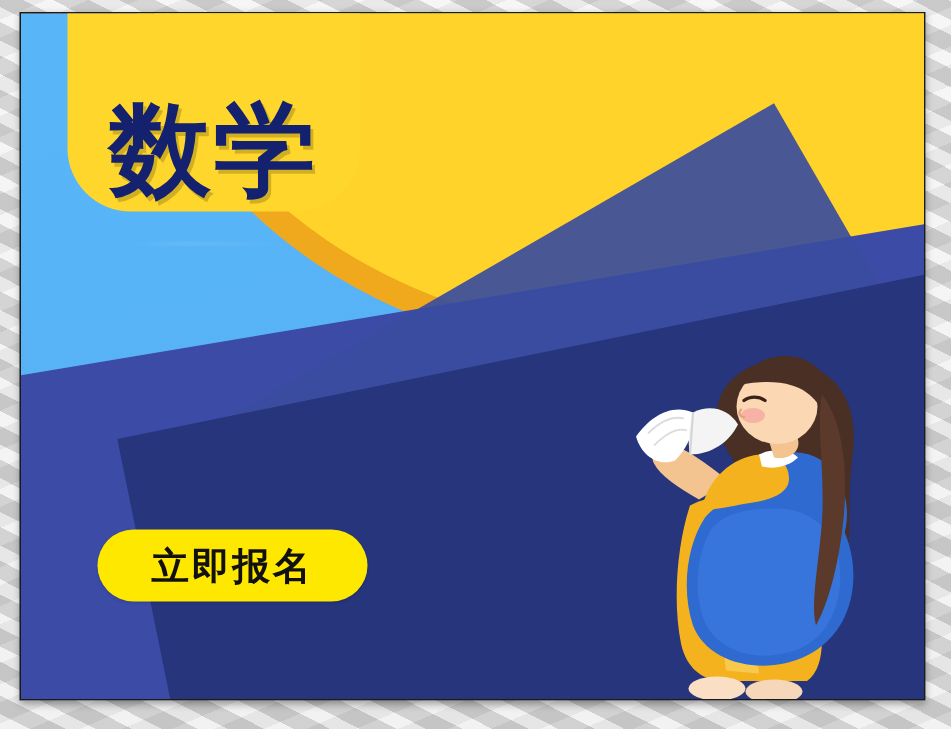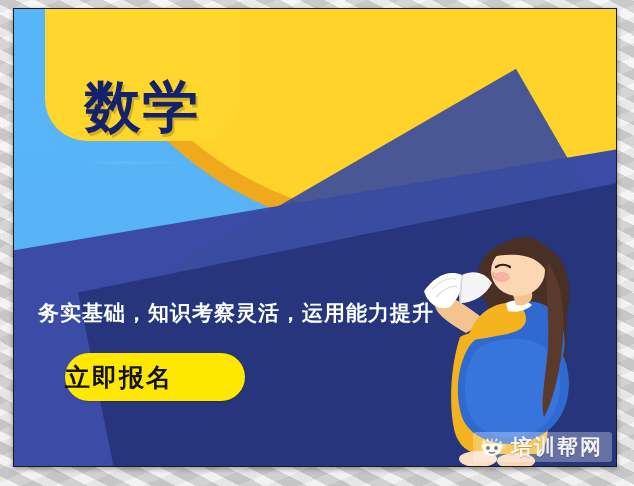--- a/index.html
+++ b/index.html
@@ -77,21 +77,21 @@
   
   .subject-badge{
     position:absolute;left:31px;top:-16px;width:195px;height:148px;
     background:#ffd62b;
     border-radius:0 0 42px 42px;
     display:flex;align-items:flex-end;justify-content:center;
     padding-bottom:6px;box-sizing:border-box;
   }
   .subject-badge .txt{
     font-family:"DejaVu Sans","Liberation Sans",sans-serif;
-    font-size:56px;font-weight:bold;line-height:1;
+    font-size:68px;font-weight:bold;line-height:1;
     color:#13216e;letter-spacing:2px;
     text-shadow:2px 3px 0 rgba(0,0,0,.18);
     white-space:nowrap;
     margin-top:10px;
   }
 
   
   .headline{
     position:absolute;left:22px;top:194px;
     font-size:68px;font-weight:bold;line-height:1;
@@ -104,21 +104,21 @@
     position:absolute;left:24px;top:294px;
     font-size:21px;font-weight:bold;line-height:1;
     color:#ffffff;letter-spacing:1px;white-space:nowrap;
     text-shadow:0 1px 1px rgba(30,80,140,.35);
   }
 
   
   .cta{
     position:absolute;left:51px;top:344px;width:180px;height:48px;
     background:#ffe800;border:none;border-radius:26px;
-    display:flex;align-items:center;
+    display:flex;align-items:center;justify-content:center;
     cursor:pointer;padding:0;
     box-shadow:0 1px 2px rgba(0,0,0,.12);
   }
   .cta .txt{
     font-family:"DejaVu Sans","Liberation Sans",sans-serif;
     font-size:25px;font-weight:bold;color:#111111;letter-spacing:2px;
     white-space:nowrap;
   }
 
   
@@ -222,38 +222,20 @@
 
         <path d="M78,24 C84,6 112,-2 128,10 C142,20 144,40 140,56
                  C136,40 128,28 114,24 C102,20 86,22 78,24 Z" fill="#4a2f25"></path>
 
         <path d="M134,30 C148,48 152,82 148,116 C145,144 138,170 130,184
                  C126,170 132,142 134,114 C136,82 130,50 134,30 Z" fill="#5b3a2c"></path>
       </svg>
     </div>
 
 
-    <div class="subtitle">务实基础，知识考察灵活，运用能力提升</div>
 
     <button class="cta">
       <span class="txt">立即报名</span>
     </button>
 
-    <div class="watermark">
-      <svg class="wm-icon" viewBox="0 0 24 22">
-        <g fill="rgba(255,255,255,.9)">
-          <path d="M3.2 4.4 L5.4 7.6 L2.0 7.0 Z"></path>
-          <path d="M8.0 2.0 L9.0 6.0 L6.2 4.0 Z"></path>
-          <path d="M12.0 1.2 L12.8 5.6 L11.0 5.6 Z"></path>
-          <path d="M16.0 2.0 L17.8 4.0 L15.0 6.0 Z"></path>
-          <path d="M20.8 4.4 L22.0 7.0 L18.6 7.6 Z"></path>
-        </g>
-        <path d="M1.6 9.2 C1.6 8.2 3.0 7.6 12 7.6 C21 7.6 22.4 8.2 22.4 9.2
-                 C22.4 15.4 18.0 20.0 12 20.0 C6.0 20.0 1.6 15.4 1.6 9.2 Z" fill="rgba(255,255,255,.9)"></path>
-        <ellipse cx="8.0" cy="12.0" rx="1.9" ry="2.1" fill="rgba(110,110,120,.95)"></ellipse>
-        <ellipse cx="16.0" cy="12.0" rx="1.9" ry="2.1" fill="rgba(110,110,120,.95)"></ellipse>
-        <path d="M9.4 16.2 C10.6 17.4 13.4 17.4 14.6 16.2" stroke="rgba(110,110,120,.95)" stroke-width="1.5" fill="none" stroke-linecap="round"></path>
-      </svg>
-      <span class="wm-txt">培训帮网</span>
-    </div>
 
   </div>
 </div>
 
 </body></html>

